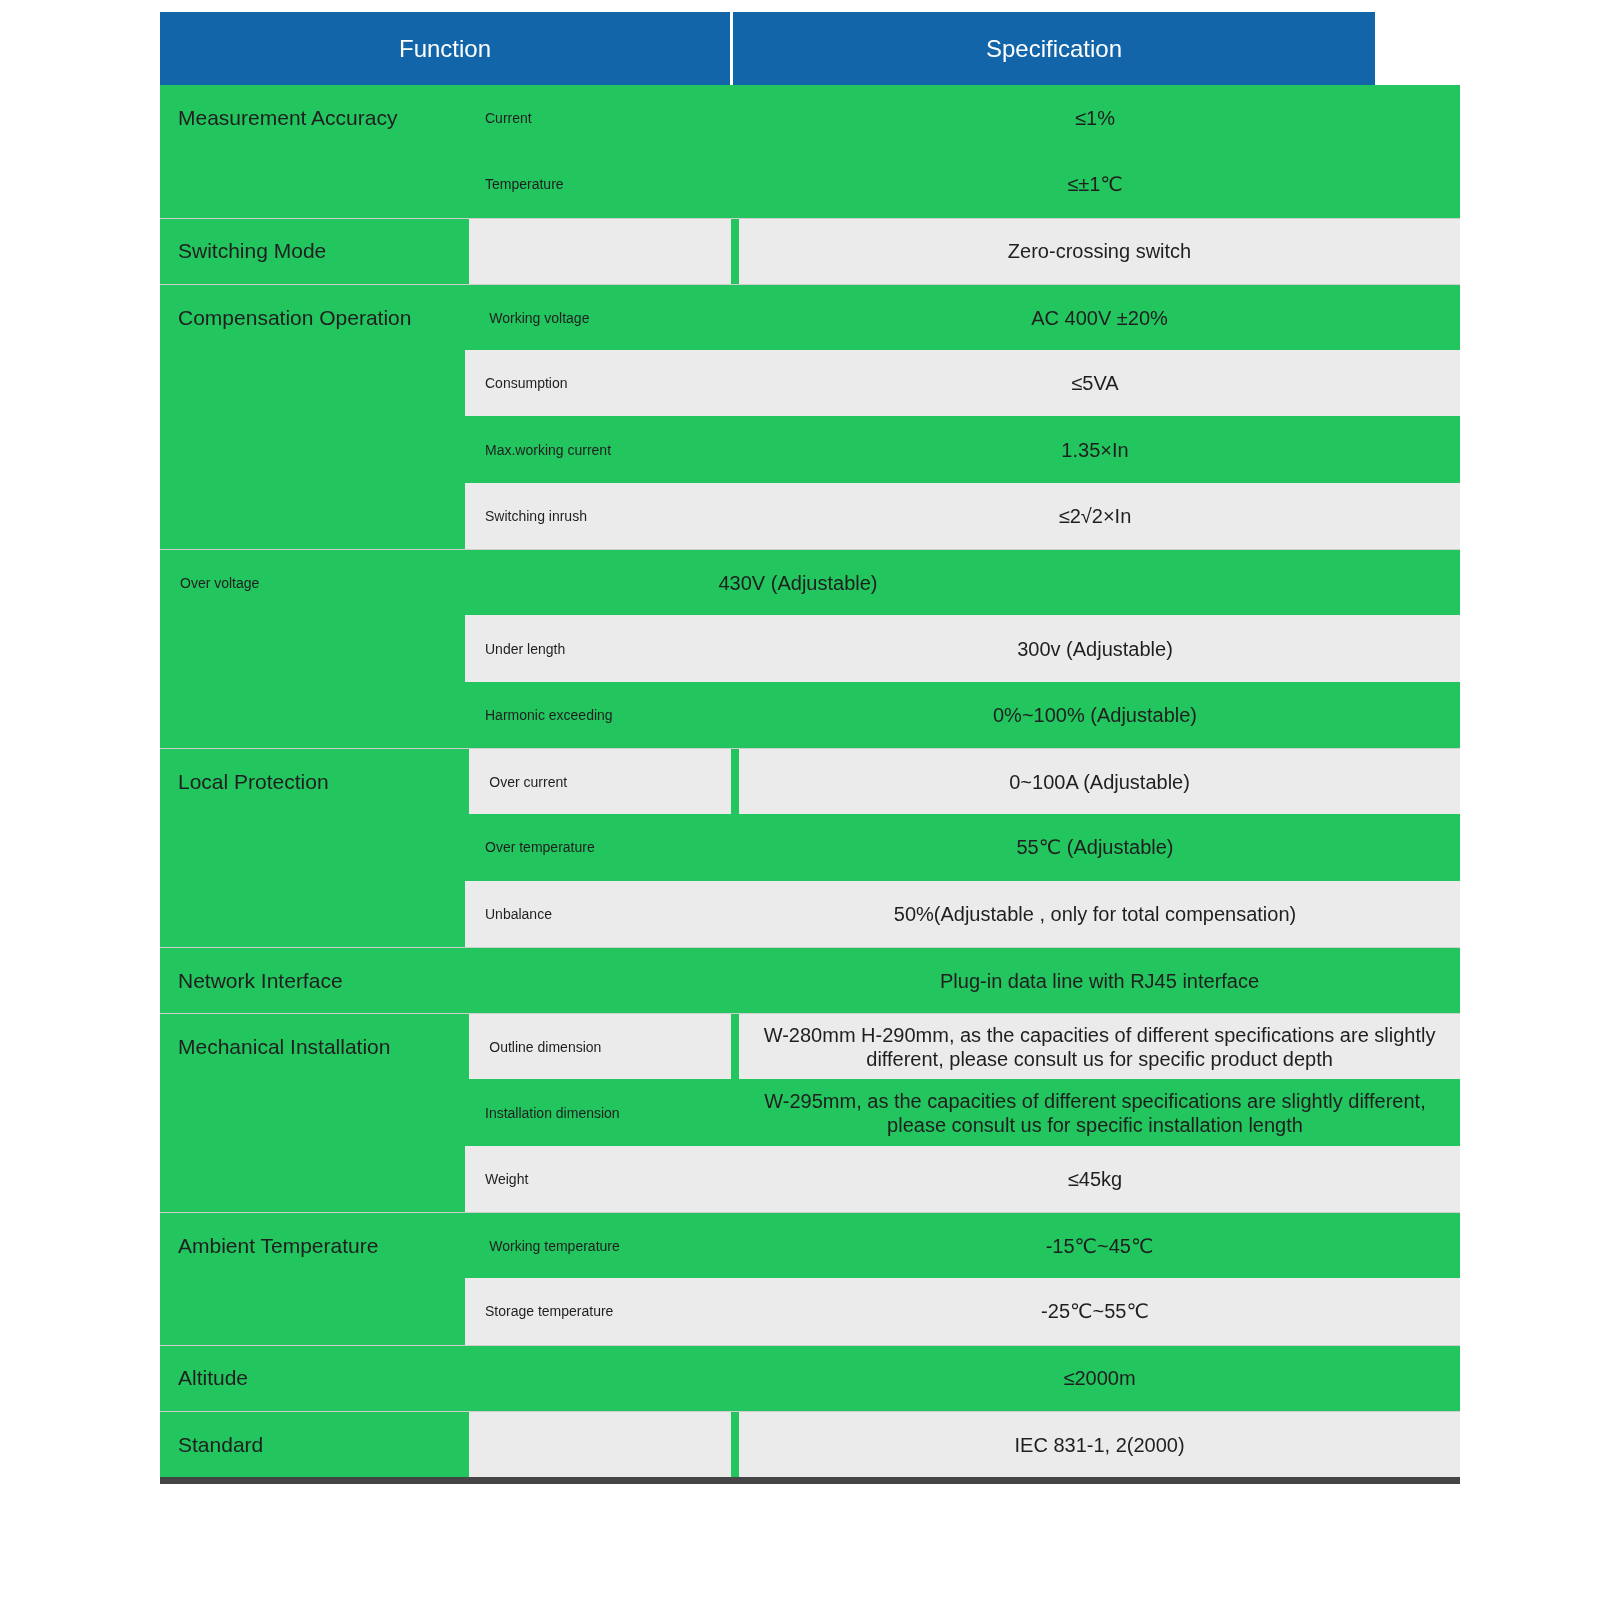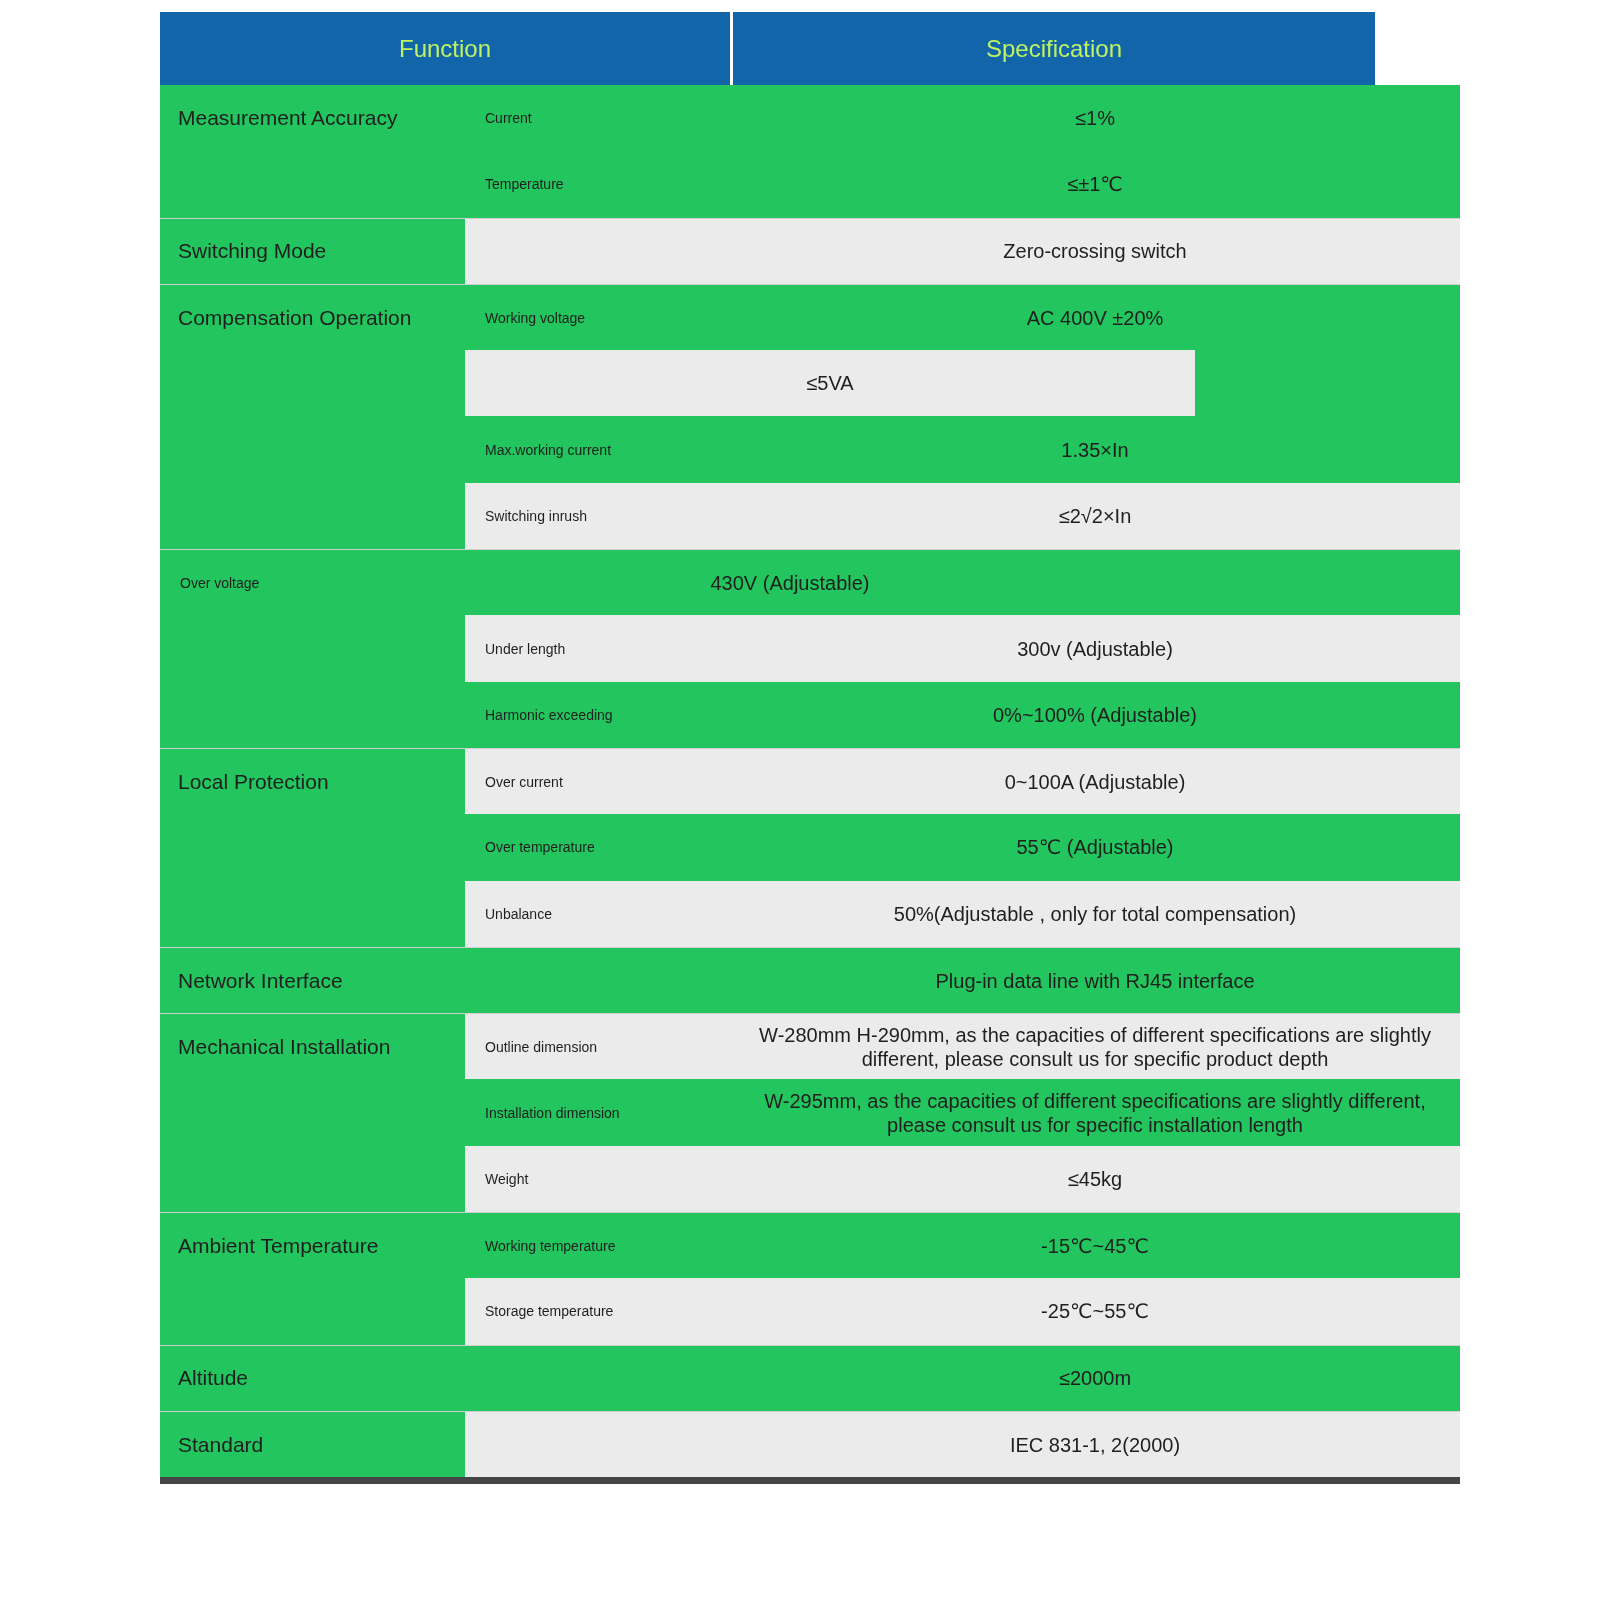--- a/index.html
+++ b/index.html
@@ -11,30 +11,30 @@
   }
   .spec-table {
     position: absolute;
     left: 160px;
     top: 12px;
     width: 1300px;
   }
   .header { display: flex; height: 73px; }
   .hcell {
     background: var(--header-bg, #1365a9);
-    color: #bef264;
+    color: #ffffff;
     font-size: 24px;
     display: flex;
     align-items: center;
     justify-content: center;
   }
   .hcell.fn { width: 570px; margin-right: 3px; }
   .hcell.sp { width: 642px; }
   .row { display: flex; height: 66.3px; background: #22c55e; }
-  .row.line { border-top: 1px solid var(--divider, #cfcfcf); }
+  .row.line { border-top: 1px solid var(--divider, #cfcfcf); gap: 8px; }
   .c1 {
     width: 305px;
     display: flex;
     align-items: center;
     padding-left: 18px;
     font-size: 21px;
   }
   .c2 {
     width: 265px;
     display: flex;
@@ -85,20 +85,21 @@
   </div>
 
   <div class="row line">
     <div class="c1">Compensation Operation</div>
     <div class="c2">Working voltage</div>
     <div class="c3">AC 400V ±20%</div>
   </div>
 
   <div class="row shaded">
     <div class="c1"></div>
+    <div class="c2">Consumption</div>
     <div class="c3">≤5VA</div>
   </div>
 
   <div class="row">
     <div class="c1"></div>
     <div class="c2">Max.working current</div>
     <div class="c3">1.35×In</div>
   </div>
 
   <div class="row shaded">

